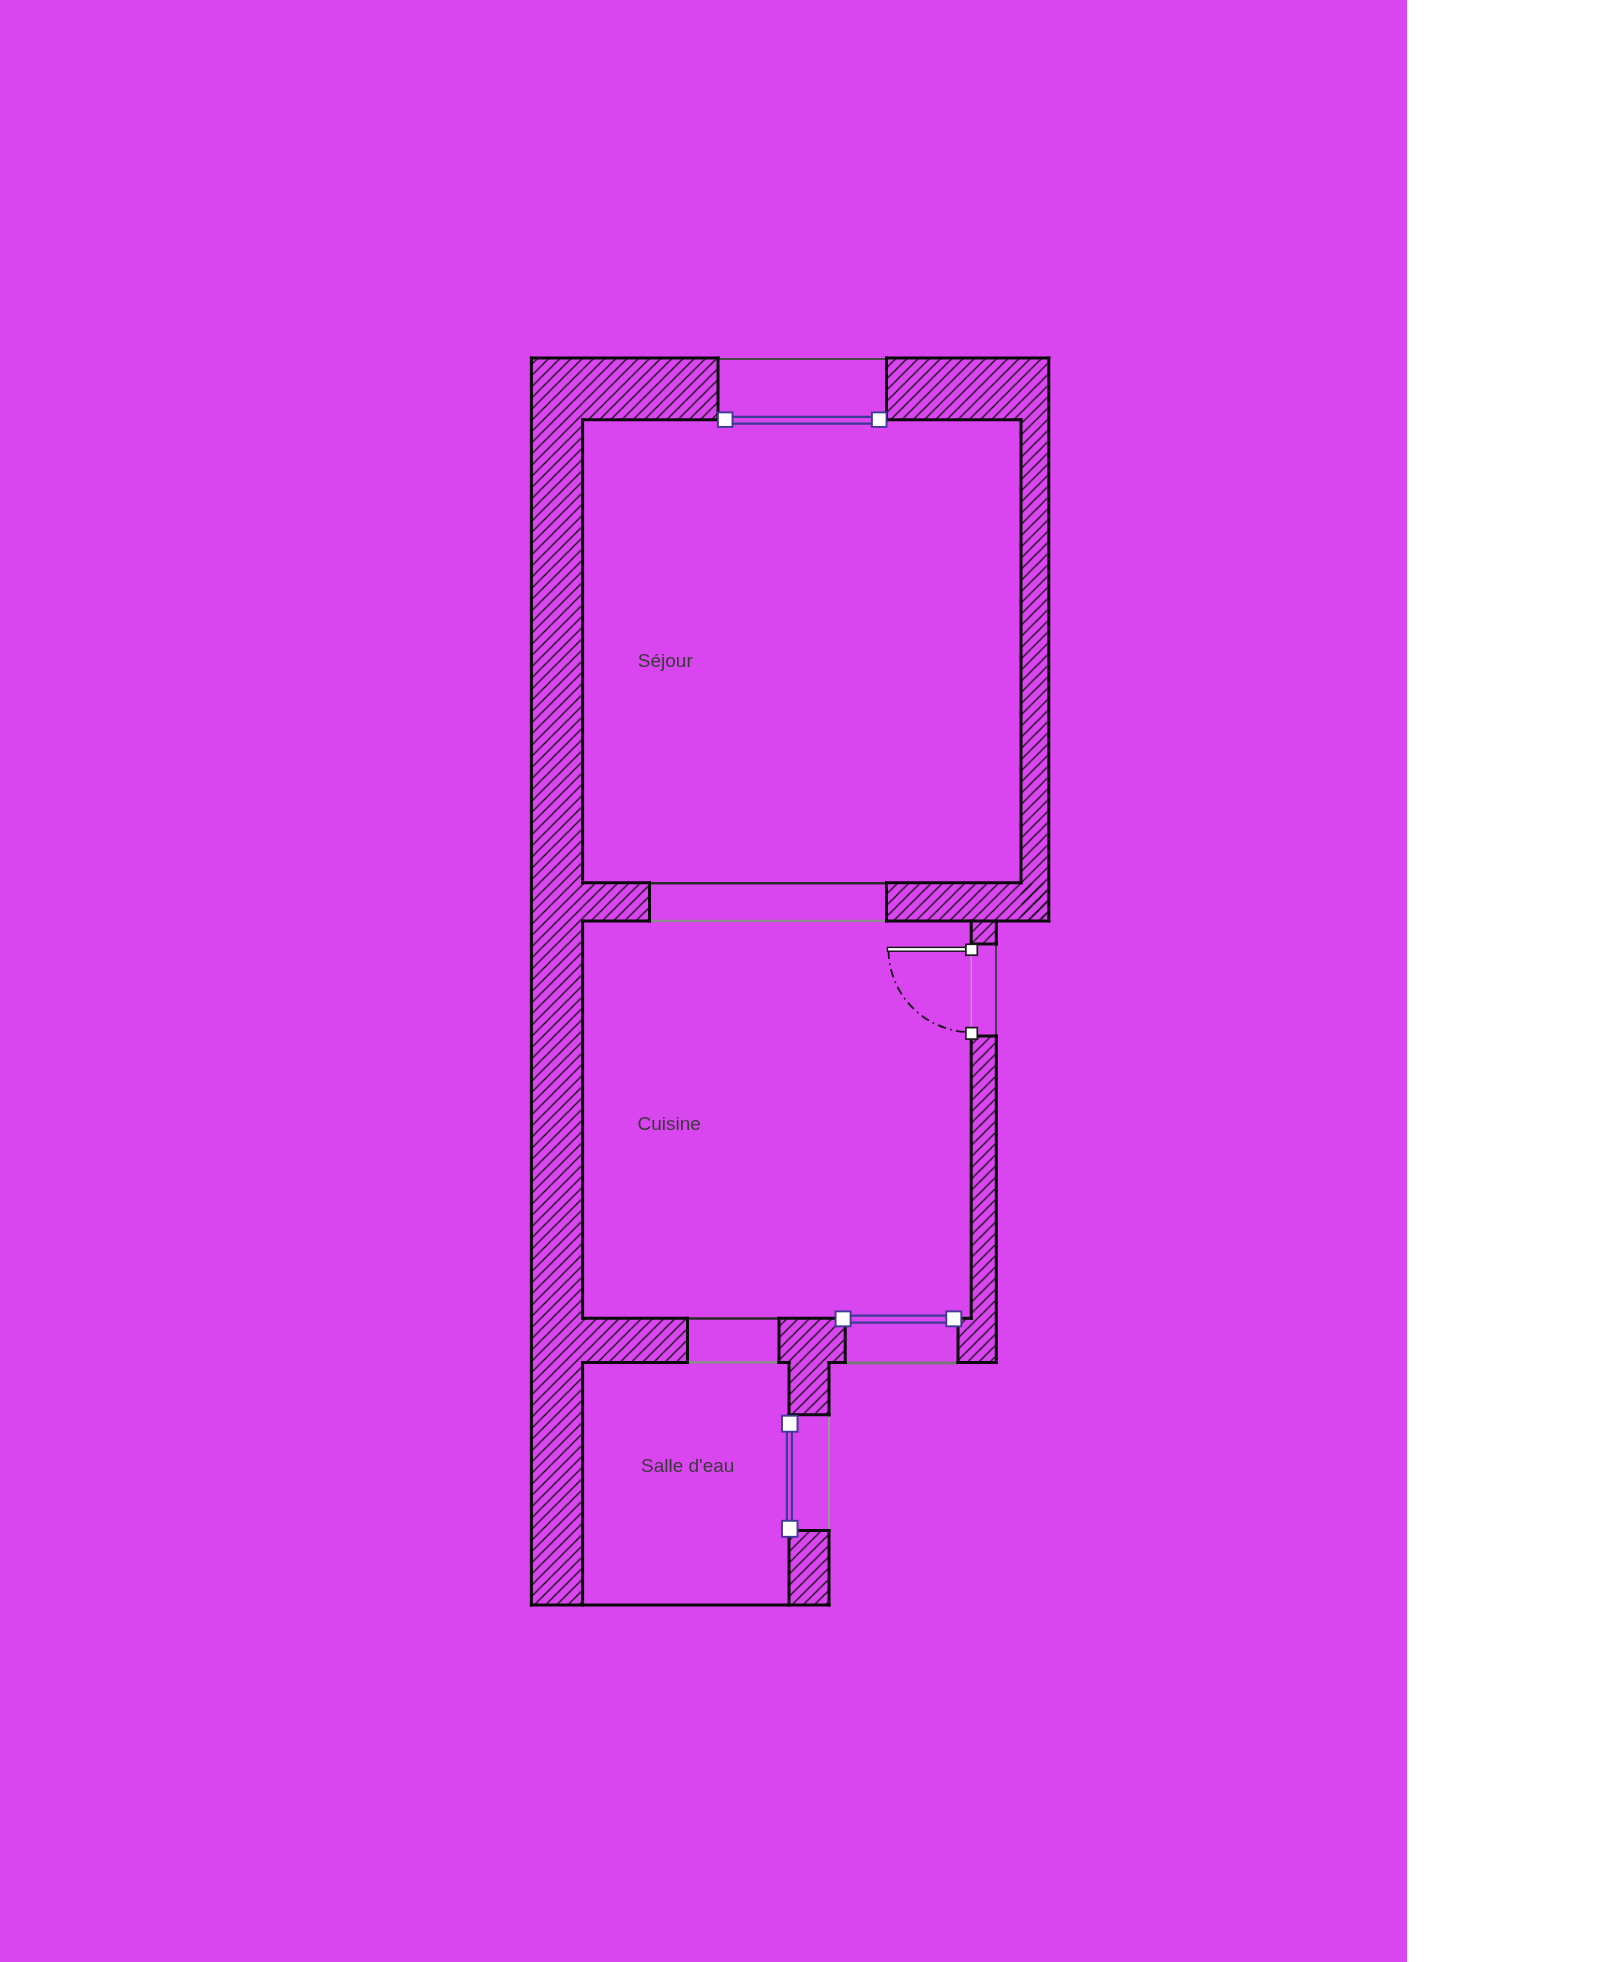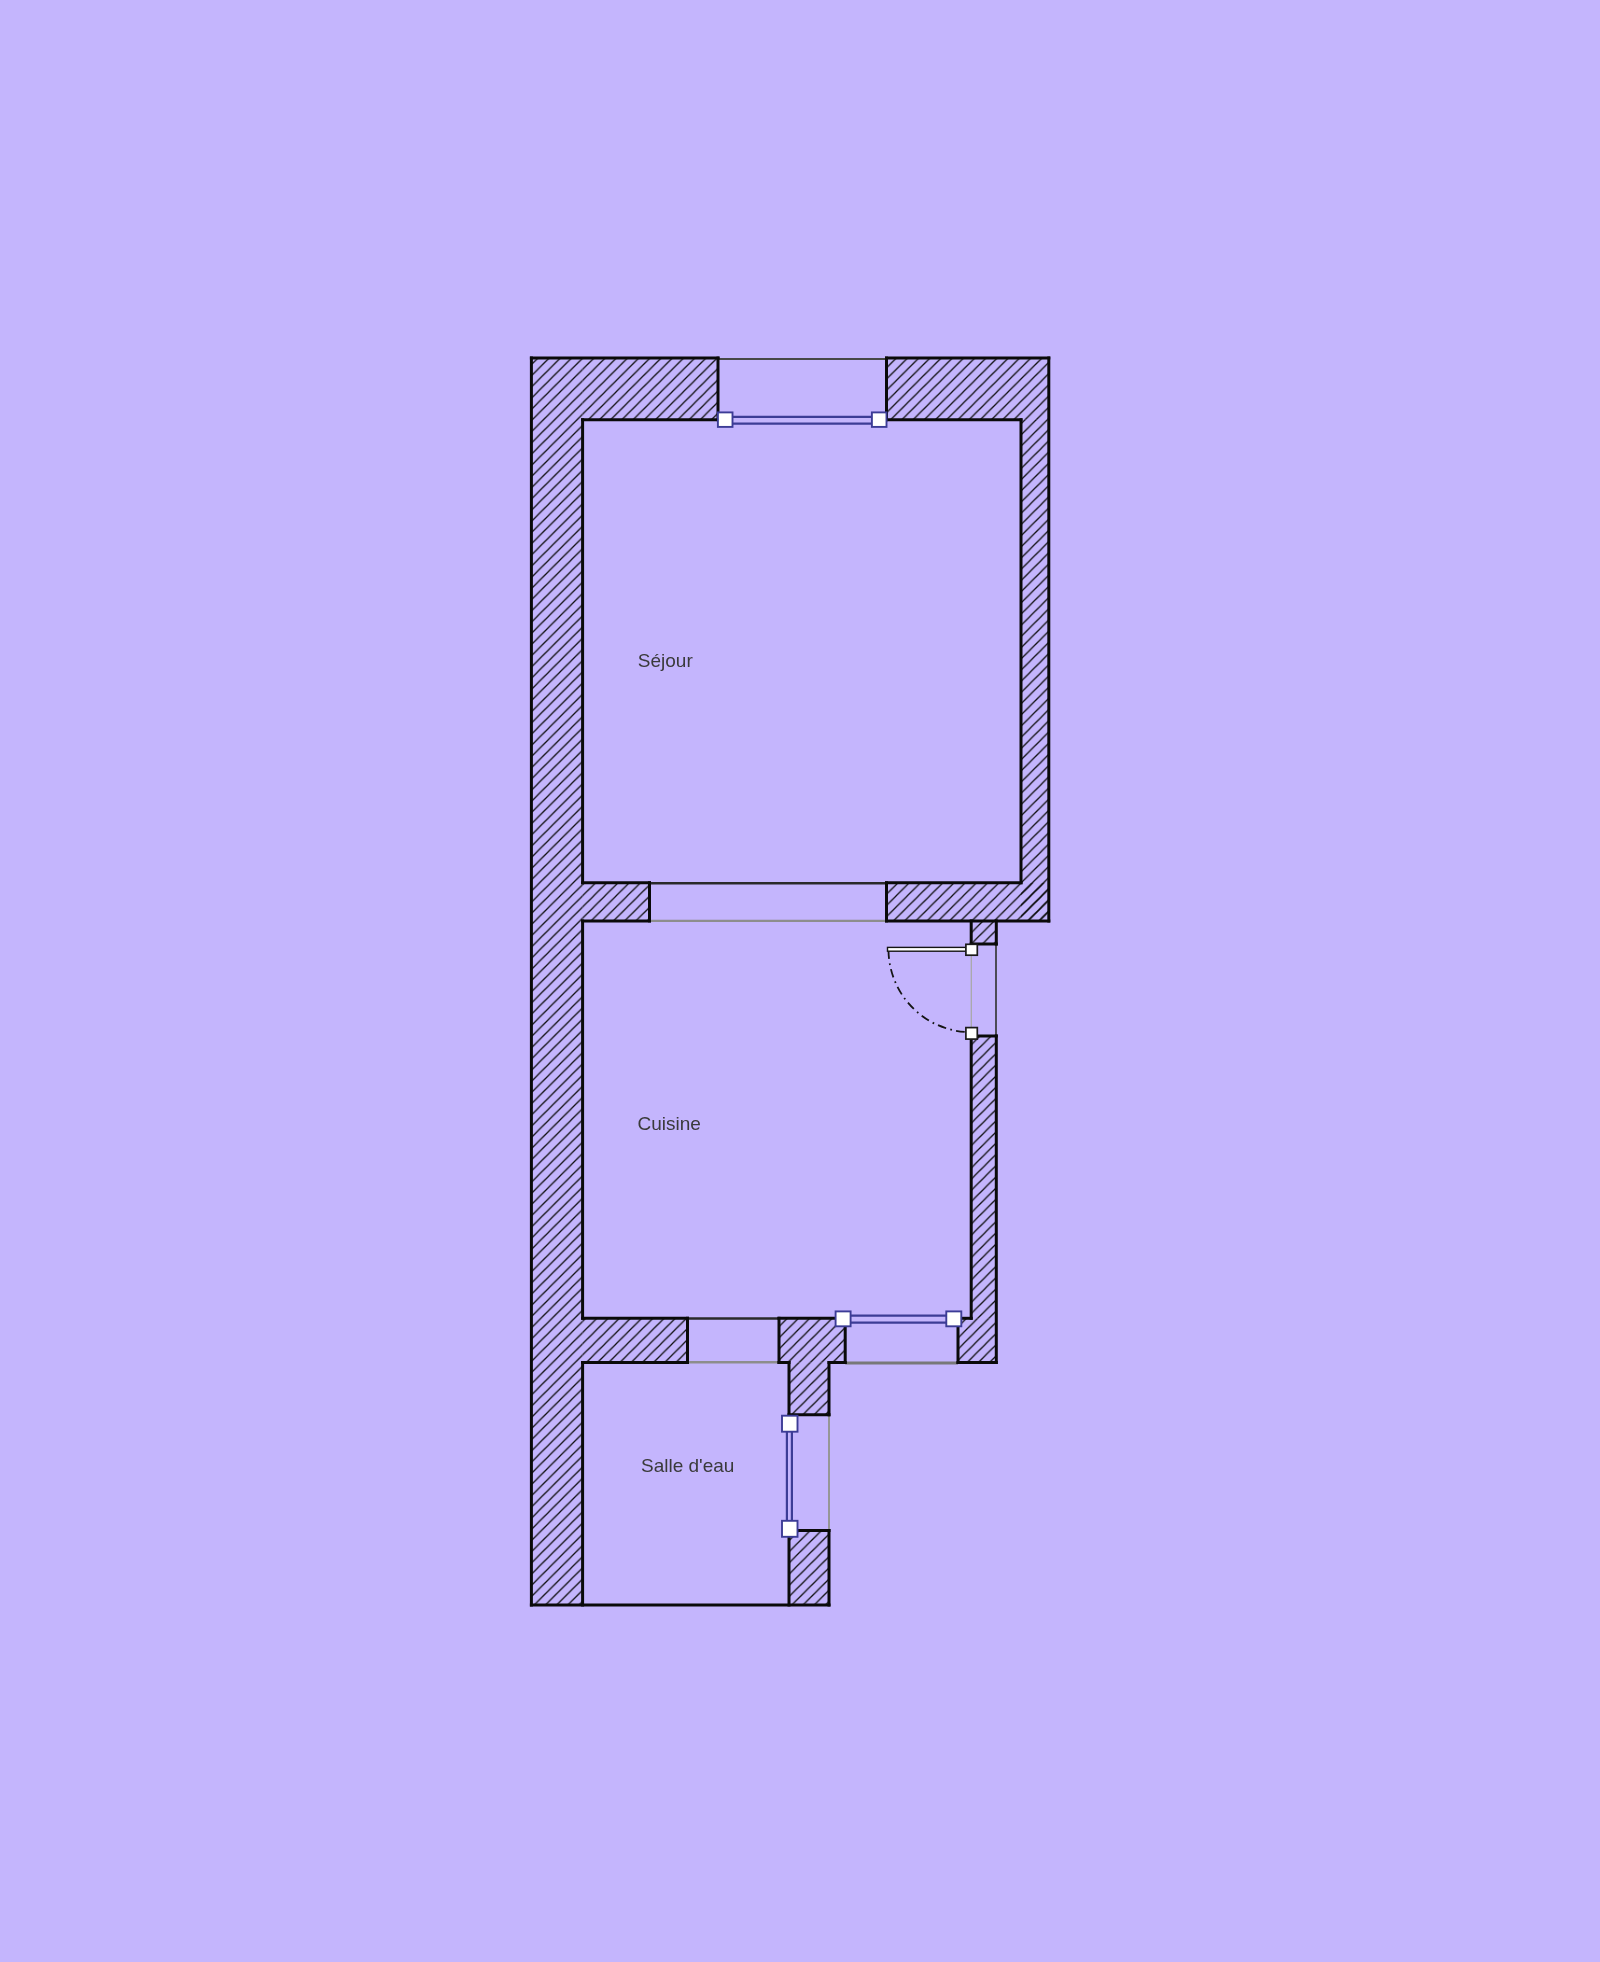--- a/index.html
+++ b/index.html
@@ -1,16 +1,16 @@
 <!DOCTYPE html>
 <html><head>
 <meta charset="utf-8">
 <style>
   html,body{margin:0;padding:0;background:#ffffff;}
-  .page{width:1600px;height:1962px;position:relative;background:#c4b5fd;overflow:hidden;}
+  .page{width:1407px;height:1962px;position:relative;background:#d946ef;overflow:hidden;}
   svg{position:absolute;left:0;top:0;}
   text{font-family:"Liberation Sans", sans-serif;font-size:19px;fill:#3a3a3a;}
 </style>
 </head>
 <body>
 
 <div class="page">
 <svg width="1600" height="1962" viewBox="0 0 1600 1962">
   <defs>
     <pattern id="hatch" width="11.2" height="11.2" patternUnits="userSpaceOnUse">

